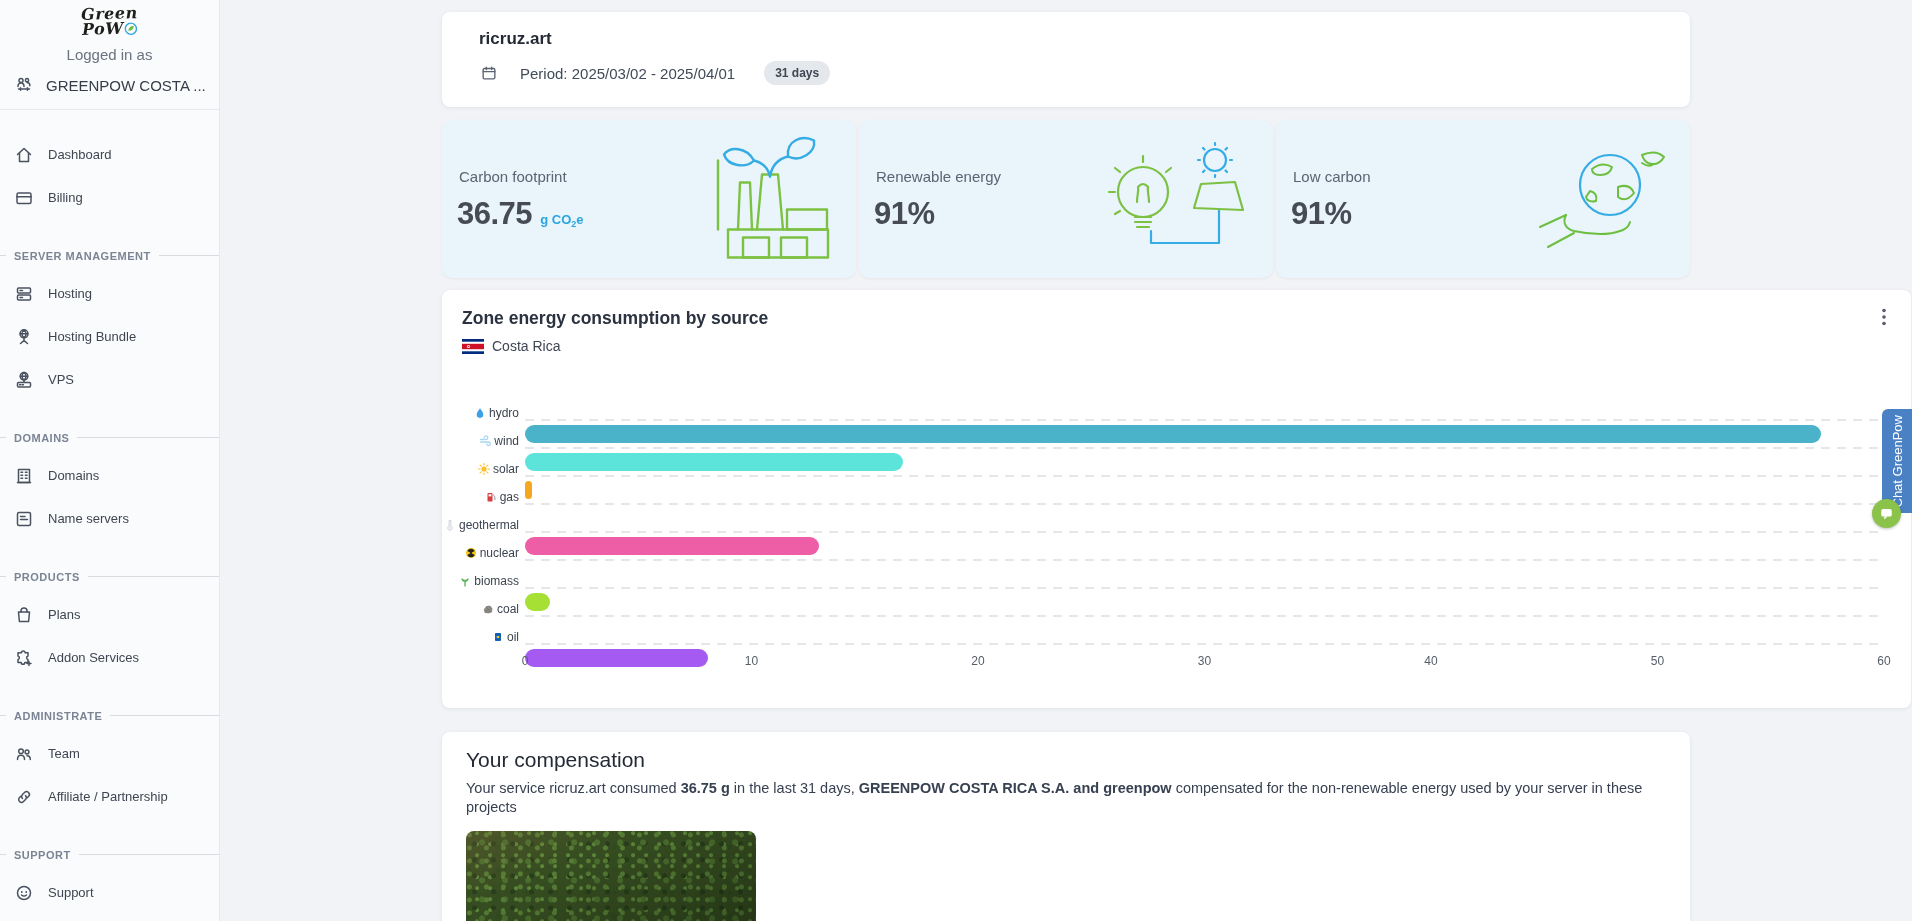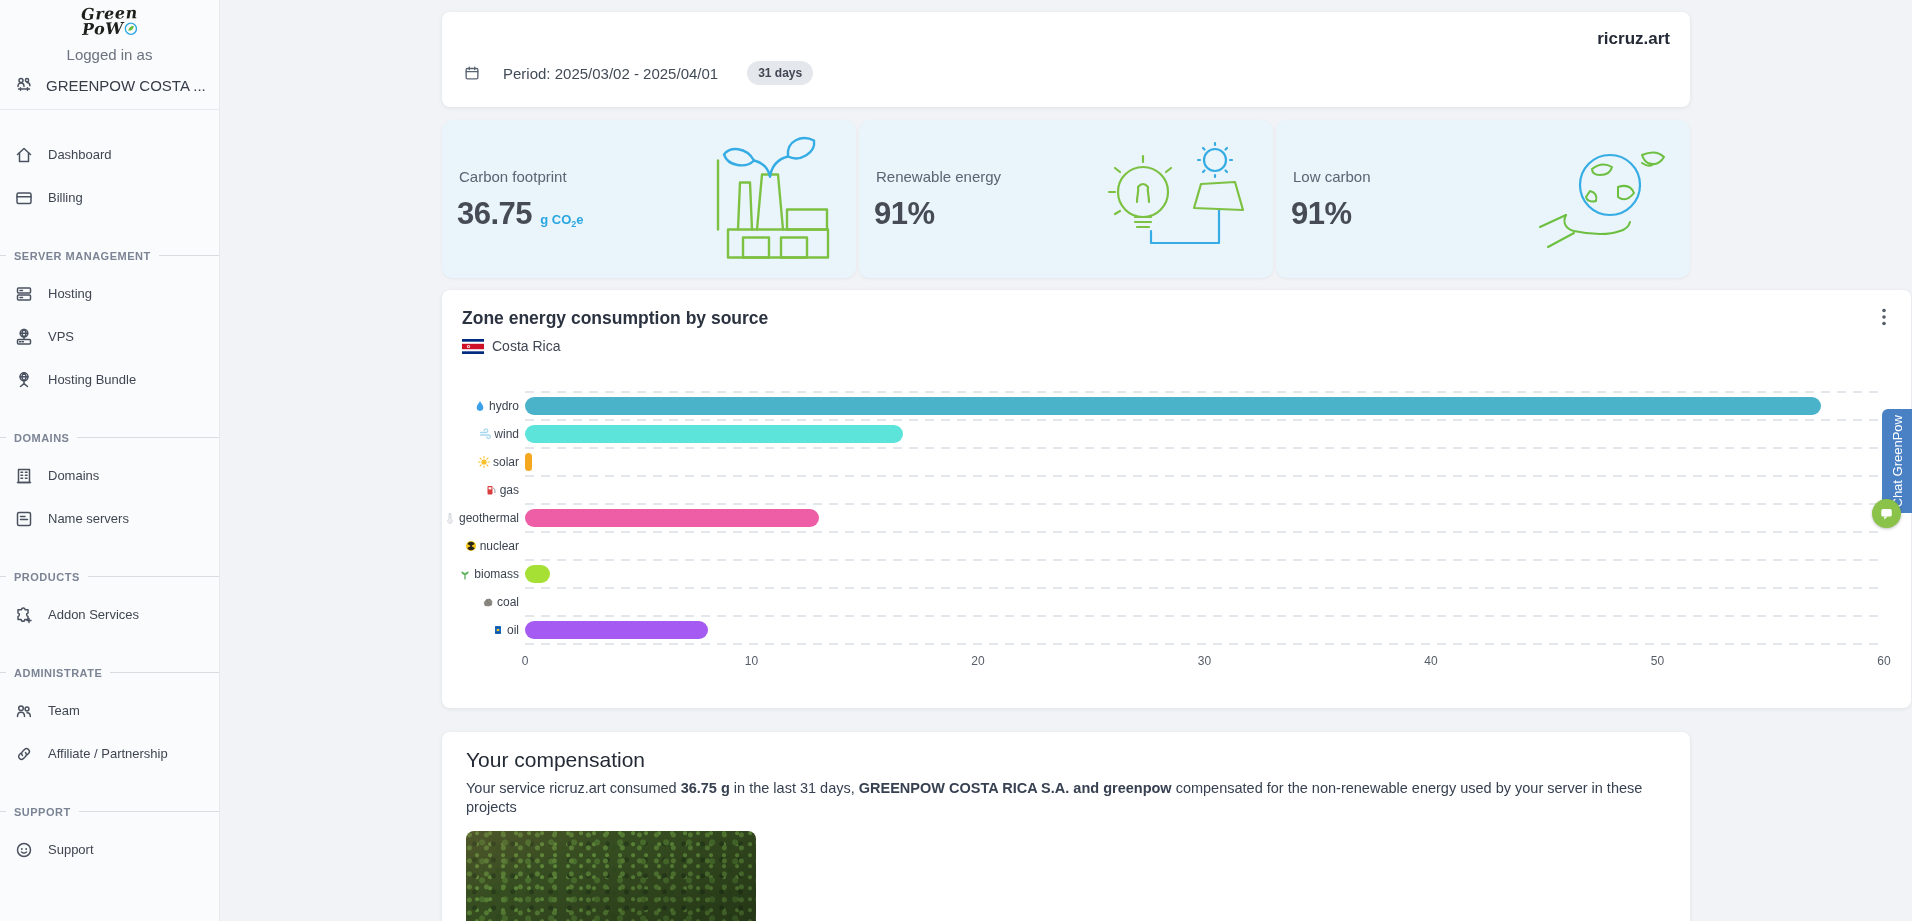--- a/index.html
+++ b/index.html
@@ -20,42 +20,42 @@
   .nav-item { display:flex; align-items:center; gap:14px; height:43px; padding:0 14px; font-size:13px; color:#3f4652; cursor:pointer; }
   .nav-header { margin-top:20px; height:33px; display:flex; align-items:center; gap:8px; font-size:11px; font-weight:bold; letter-spacing:0.5px; color:#7b8494; }
   .nav-header::before { content:""; width:6px; border-top:1px solid #d8dce1; }
   .nav-header::after { content:""; flex:1; border-top:1px solid #d8dce1; margin-right:0; }
   .icon { display:inline-flex; width:20px; height:20px; align-items:center; justify-content:center; flex:0 0 20px; }
 
   
   .card { position:absolute; background:#fff; border-radius:8px; box-shadow:0 1px 4px rgba(30,40,60,0.08); }
 
   
-  .header-card { left:442px; top:12px; width:1248px; height:95px; padding:17px 20px;text-align:right; }
+  .header-card { left:442px; top:12px; width:1248px; height:95px; padding:17px 37px; }
   .page-title { font-size:17px; font-weight:bold; color:#252b36; }
   .period-row { display:flex; align-items:center; gap:21px; margin-top:12px; font-size:15px; color:#414b57; }
   .days-badge { background:#e4e7eb; color:#404652; font-size:12px; font-weight:bold; padding:5px 11px; border-radius:13px; margin-left:8px; }
 
   
   .stats-row { position:absolute; left:442px; top:120px; width:1248px; height:158px; display:flex; gap:3px; }
   .stat-card { flex:1; background:#e9f4fb; border-radius:10px; position:relative; box-shadow:0 1px 3px rgba(30,40,60,0.06); overflow:hidden; }
   .stat-label { position:absolute; left:17px; top:48px; font-size:15px; color:#5a6472; }
   .stat-value { position:absolute; left:15px; top:76px; font-size:31px; font-weight:800; color:#474b55; letter-spacing:-0.5px; }
   .stat-unit { font-size:13px; font-weight:bold; color:#2aa6df; letter-spacing:0; }
   .stat-unit .sub { font-size:9px; vertical-align:-3px; }
   .stat-illus { position:absolute; right:18px; top:50%; transform:translateY(-50%); }
 
   
   .chart-card { left:442px; top:290px; width:1469px; height:418px; }
   .chart-head { padding:18px 20px 0 20px; position:relative; }
   .chart-title { font-size:17.5px; font-weight:bold; color:#2b3240; }
   .chart-sub { display:flex; align-items:center; gap:8px; margin-top:9px; font-size:14px; color:#3e4553; }
   .kebab { position:absolute; right:14px; top:14px; width:26px; height:26px; display:flex; align-items:center; justify-content:center; cursor:pointer; border-radius:4px; }
   .chart-body { margin-top:38px; }
-  .crow { display:flex; height:28px; padding-right:27px; }
+  .crow { display:flex; height:28px; padding-right:27px;align-items:flex-end; }
   .clabel { width:83px; display:flex; align-items:center; justify-content:flex-end; gap:3px; padding-right:6px; font-size:12px; color:#3c4450; }
   .cicon { width:12px; height:12px; flex:0 0 12px; }
   .cplot { flex:1; position:relative; }
   .cplot::before { content:""; position:absolute; left:0; right:0; top:-1px; height:2px;
       background-image:repeating-linear-gradient(90deg,#e3e6ea 0 9px, transparent 9px 16px); }
   .crow.final { height:0; }
   .cbar { position:absolute; left:0; top:5px; height:18px; border-radius:9px; min-width:5px; }
   .axis { margin-left:83px; margin-right:27px; position:relative; height:24px; margin-top:10px; }
   .tick { position:absolute; transform:translateX(-50%); font-size:12px; color:#555d69; }
 
@@ -137,38 +137,38 @@
             <rect x="3.5" y="4" width="13" height="5" rx="1"></rect>
             <rect x="3.5" y="11" width="13" height="5" rx="1"></rect>
             <path d="M6 6.5 h2.5 M6 13.5 h2.5"></path>
           </svg>
         </span>
         <span>Hosting</span>
       </div>
       <div class="nav-item">
         <span class="icon ">
           <svg width="20" height="20" viewBox="0 0 20 20" fill="none" stroke="#4a5260" stroke-width="1.5" stroke-linecap="round" stroke-linejoin="round">
+            <circle cx="10" cy="6.8" r="4"></circle>
+            <path d="M6.2 6.8 H13.8 M10 2.8 c-2.9 2.4 -2.9 5.6 0 8 M10 2.8 c2.9 2.4 2.9 5.6 0 8"></path>
+            <path d="M10 10.8 V13.6 M10 13.6 L6.5 16.5 M10 13.6 L13.5 16.5"></path>
+          </svg>
+        </span>
+        <span>Hosting Bundle</span>
+      </div>
+      <div class="nav-item">
+        <span class="icon ">
+          <svg width="20" height="20" viewBox="0 0 20 20" fill="none" stroke="#4a5260" stroke-width="1.5" stroke-linecap="round" stroke-linejoin="round">
             <circle cx="10" cy="6.3" r="3.8"></circle>
             <path d="M6.4 6.3 H13.6 M10 2.5 c-2.7 2.2 -2.7 5.4 0 7.6 M10 2.5 c2.7 2.2 2.7 5.4 0 7.6 M10 10.1 V12.3"></path>
             <rect x="3.5" y="12.5" width="13" height="4.5" rx="1"></rect>
             <path d="M5.5 14.7 h1.2 M8.2 14.7 h1.2"></path>
           </svg>
         </span>
         <span>VPS</span>
       </div>
-      <div class="nav-item">
-        <span class="icon ">
-          <svg width="20" height="20" viewBox="0 0 20 20" fill="none" stroke="#4a5260" stroke-width="1.5" stroke-linecap="round" stroke-linejoin="round">
-            <circle cx="10" cy="6.8" r="4"></circle>
-            <path d="M6.2 6.8 H13.8 M10 2.8 c-2.9 2.4 -2.9 5.6 0 8 M10 2.8 c2.9 2.4 2.9 5.6 0 8"></path>
-            <path d="M10 10.8 V13.6 M10 13.6 L6.5 16.5 M10 13.6 L13.5 16.5"></path>
-          </svg>
-        </span>
-        <span>Hosting Bundle</span>
-      </div>
       <div class="nav-header">
         <span>DOMAINS</span>
       </div>
       <div class="nav-item">
         <span class="icon ">
           <svg width="20" height="20" viewBox="0 0 20 20" fill="none" stroke="#4a5260" stroke-width="1.5" stroke-linecap="round" stroke-linejoin="round">
             <rect x="4.5" y="3.5" width="11" height="13"></rect>
             <path d="M7 6.2 h1.6 M11.4 6.2 h1.6 M7 9.2 h1.6 M11.4 9.2 h1.6 M7 12.2 h1.6 M11.4 12.2 h1.6 M3.5 16.5 H16.5"></path>
           </svg>
         </span>
@@ -178,20 +178,29 @@
         <span class="icon ">
           <svg width="20" height="20" viewBox="0 0 20 20" fill="none" stroke="#4a5260" stroke-width="1.5" stroke-linecap="round" stroke-linejoin="round">
             <rect x="3.5" y="3.5" width="13" height="13" rx="1.5"></rect>
             <path d="M6.5 7.5 H11 M6.5 10.5 H13.5"></path>
           </svg>
         </span>
         <span>Name servers</span>
       </div>
       <div class="nav-header">
         <span>PRODUCTS</span>
+      </div>
+      <div class="nav-item">
+        <span class="icon ">
+          <svg width="20" height="20" viewBox="0 0 20 20" fill="none" stroke="#4a5260" stroke-width="1.5" stroke-linecap="round" stroke-linejoin="round">
+            <path d="M7 7 V6 a3 3 0 0 1 6 0 V7"></path>
+            <path d="M4.5 7 H15.5 L14.6 16.5 H5.4 Z"></path>
+          </svg>
+        </span>
+        <span>Plans</span>
       </div>
       <div class="nav-item">
         <span class="icon ">
           <svg width="20" height="20" viewBox="0 0 20 20" fill="none" stroke="#4a5260" stroke-width="1.5" stroke-linecap="round" stroke-linejoin="round">
             <path d="M7.5 4.8 a1.8 1.8 0 0 1 3.6 0 H14 V8 a1.8 1.8 0 0 0 0 3.5 V14.5 H10.8 a1.8 1.8 0 0 1 -3.6 0 H4 V11.5 a1.8 1.8 0 0 0 0 -3.5 V4.8 Z"></path>
             <path d="M15 13.5 v4 M13 15.5 h4"></path>
           </svg>
         </span>
         <span>Addon Services</span>
       </div>

